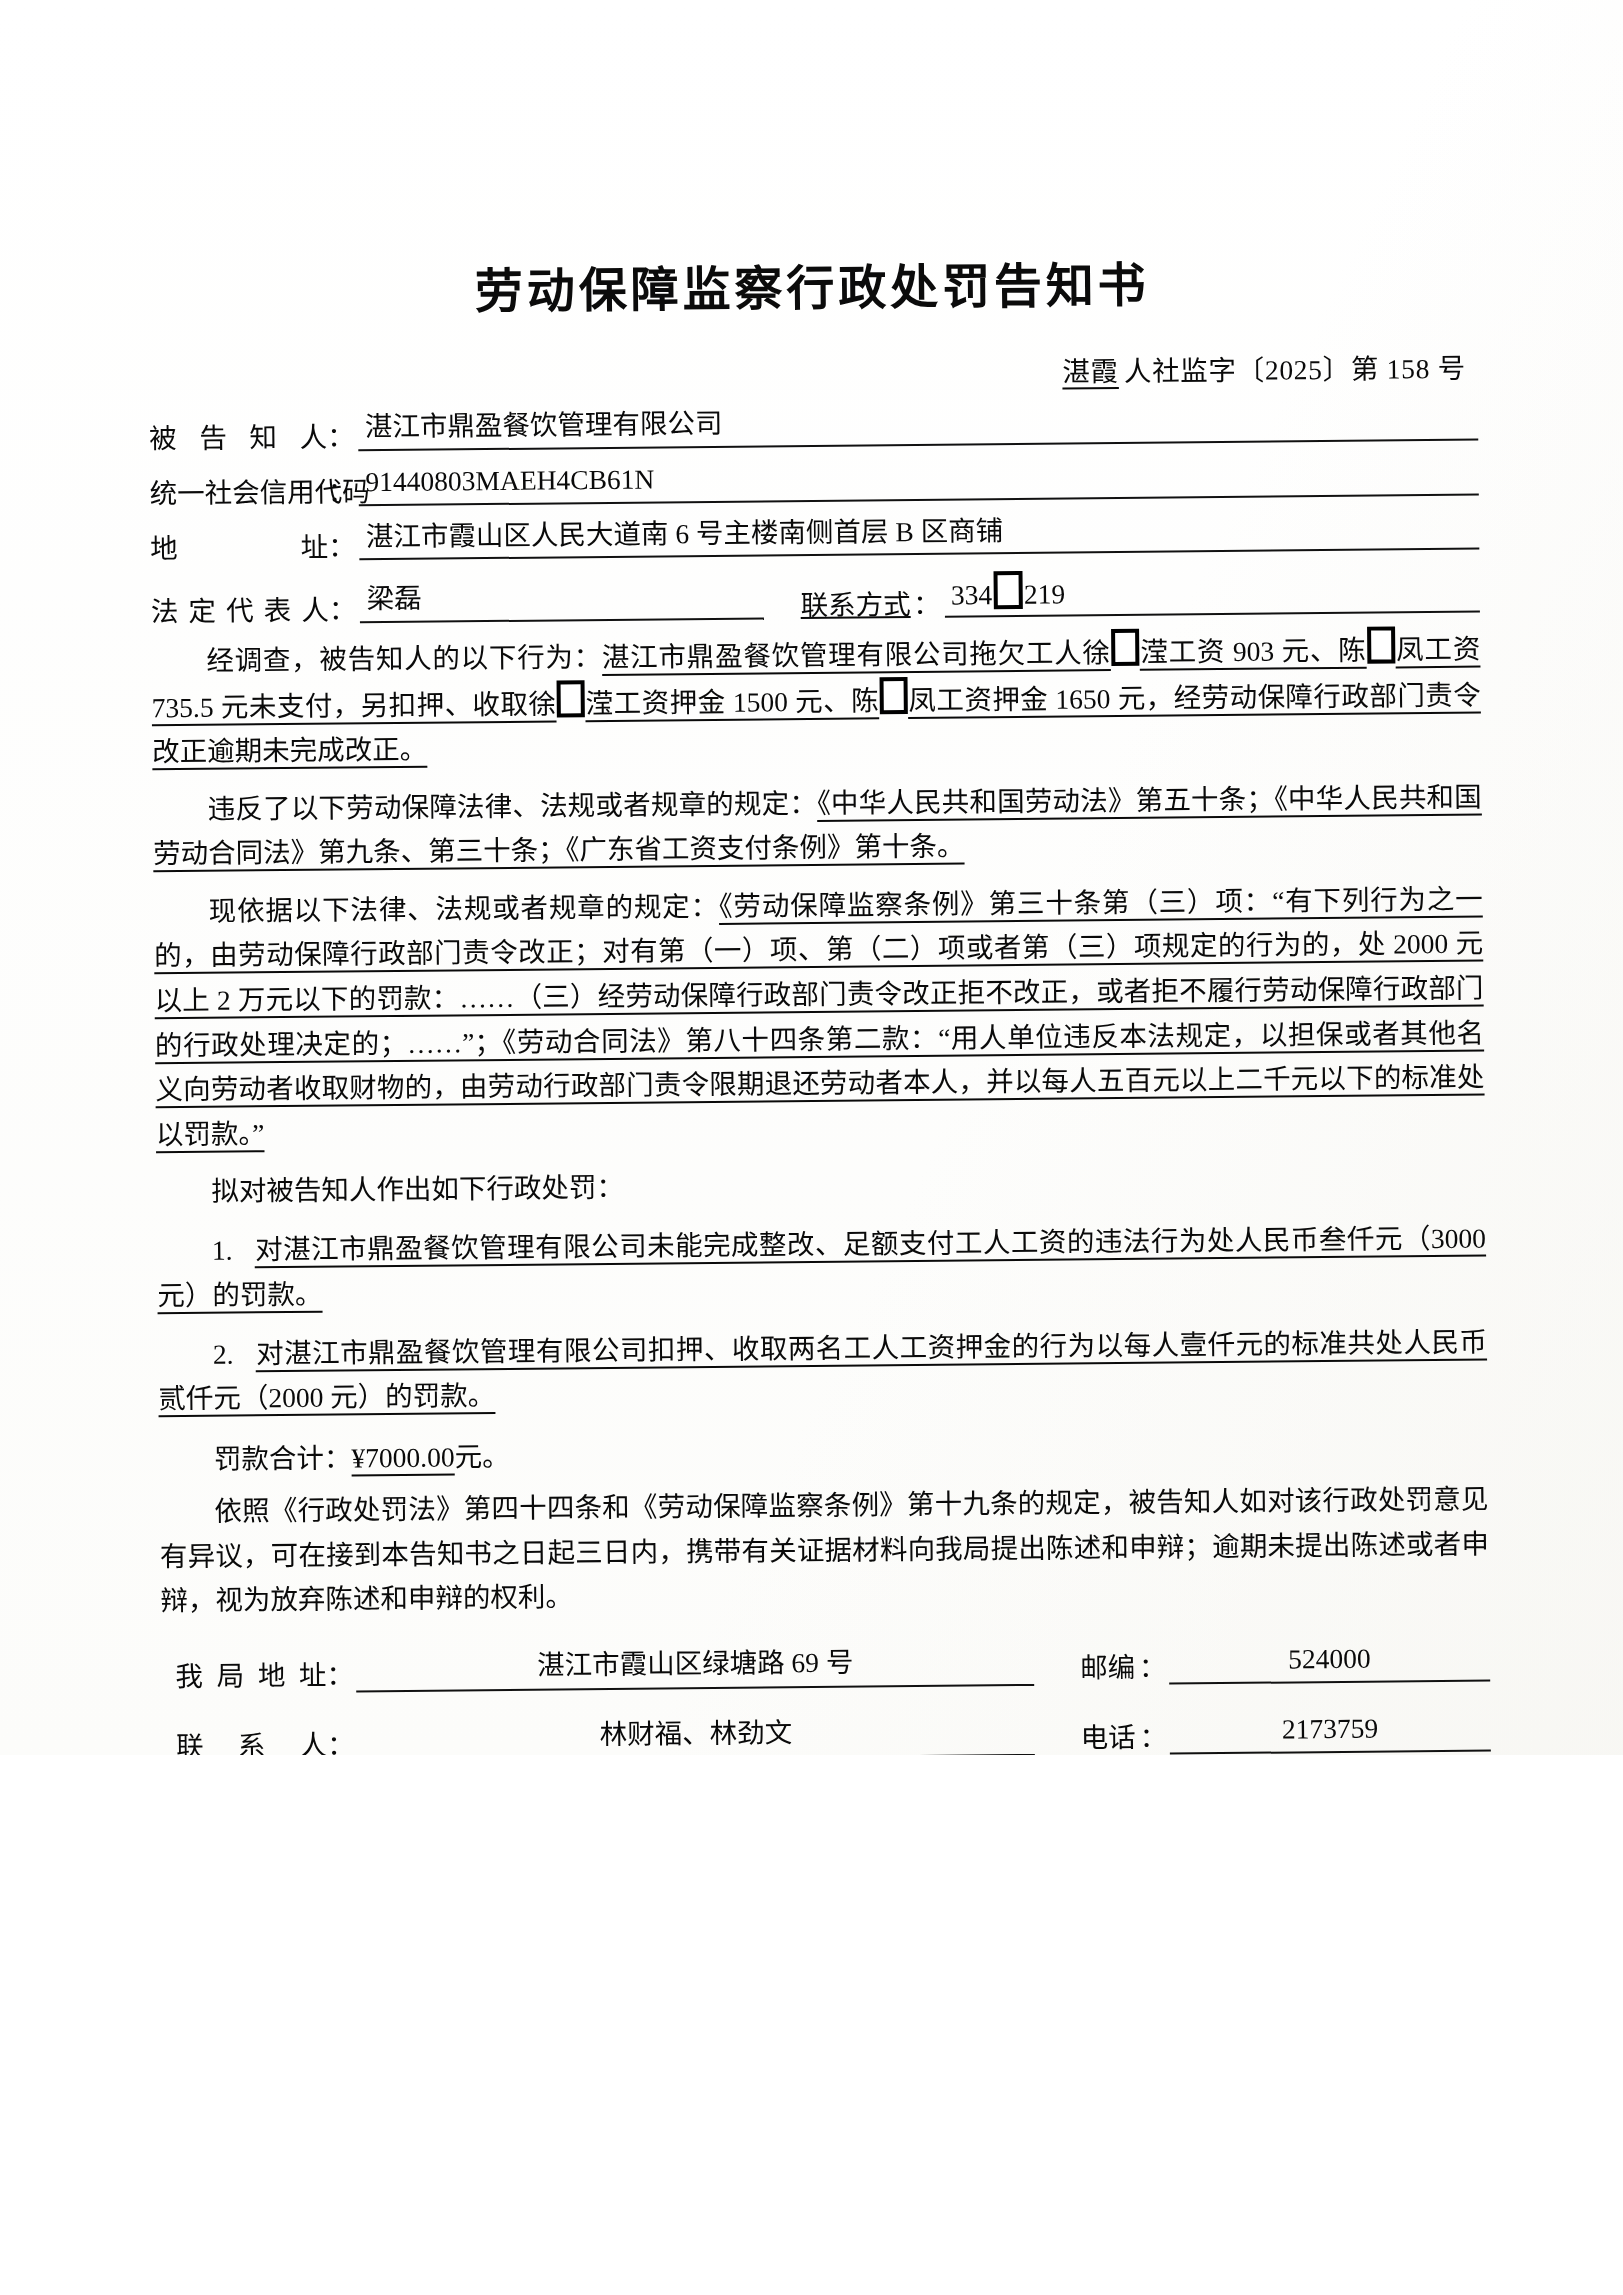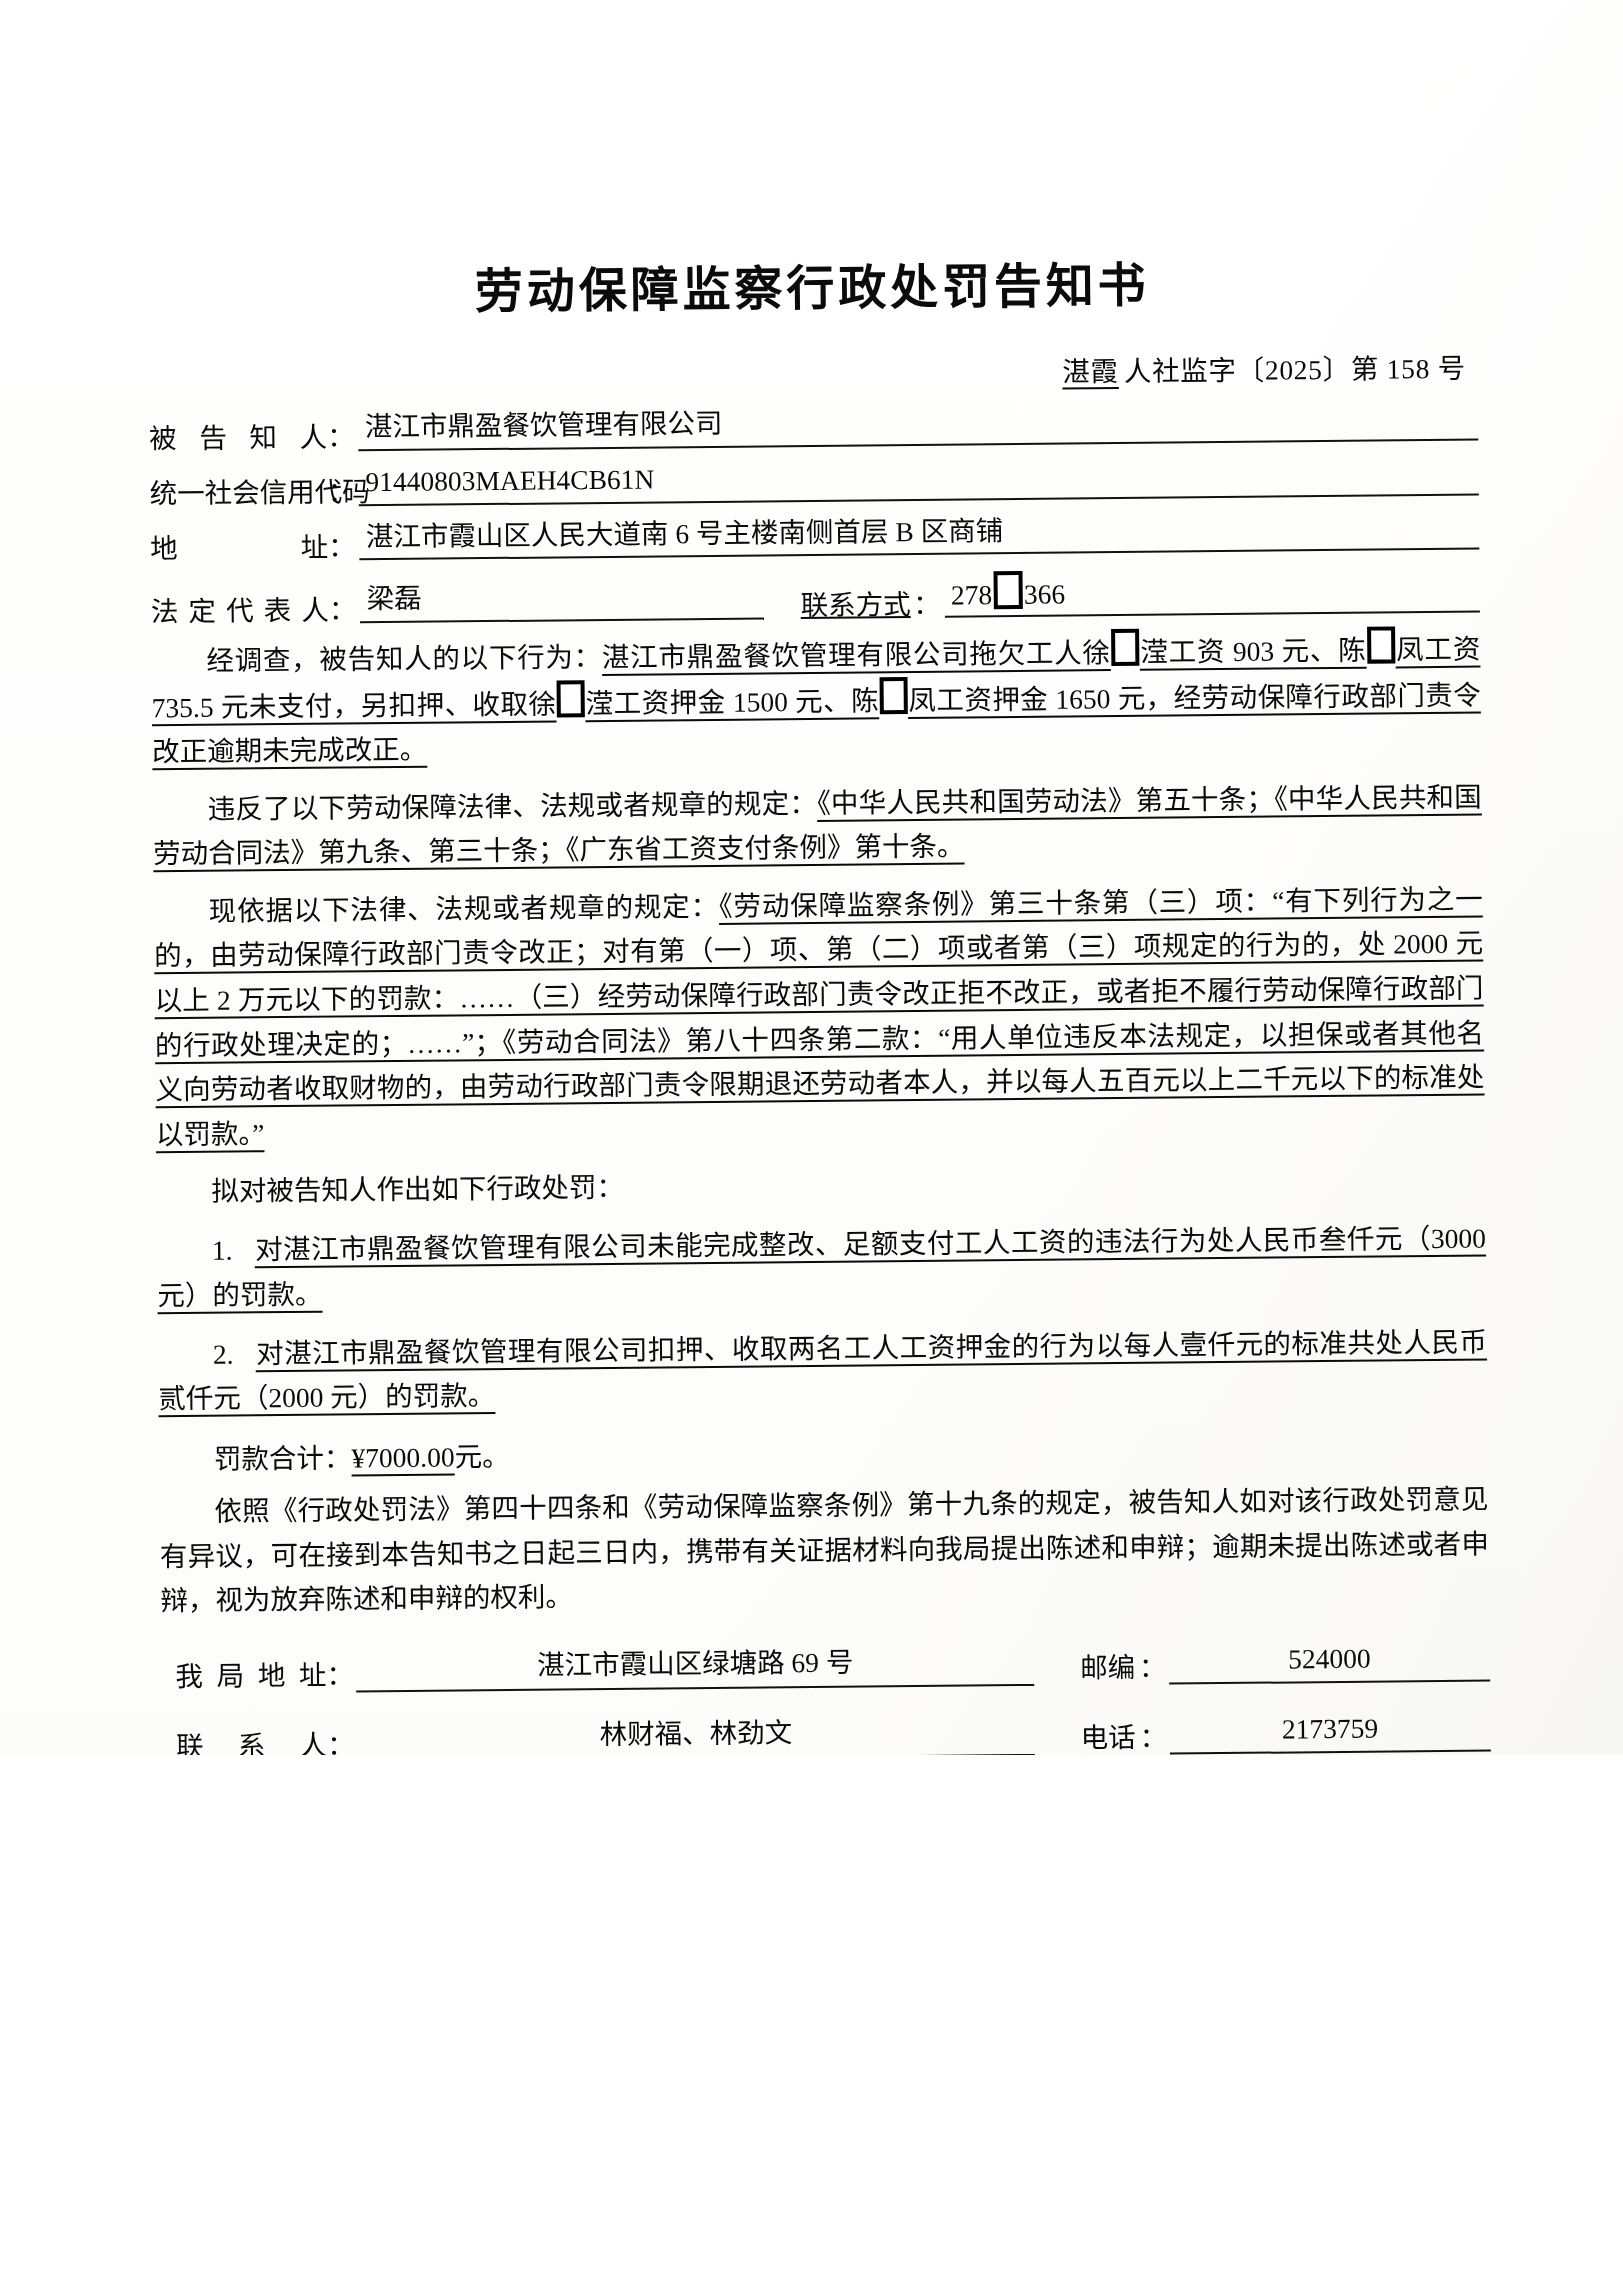--- a/index.html
+++ b/index.html
@@ -263,21 +263,21 @@
         <span class="field-colon">：</span>
         <span class="field-value">湛江市霞山区人民大道南 6 号主楼南侧首层 B 区商铺</span>
       </div>
 
       <div class="field-row">
         <span class="field-label f-lab-w1">法定代表人</span>
         <span class="field-colon">：</span>
         <span class="field-value" style="flex:0 0 393px;">梁磊</span>
         <span class="sub-label">联系方式</span>
         <span class="field-colon">：</span>
-        <span class="field-value" style="flex:1 1 auto;"><span>278</span><span class="redact"></span><span>366</span></span>
+        <span class="field-value" style="flex:1 1 auto;"><span>334</span><span class="redact"></span><span>219</span></span>
       </div>
 
       <p class="para"><span>经调查，被告知人的以下行为：</span><span class="u"><span>湛江市鼎盈餐饮管理有限公司拖欠工人徐</span><span class="redact-sm"></span><span>滢工资 903 元、陈</span><span class="redact-sm"></span><span>凤工资 735.5 元未支付，另扣押、收取徐</span><span class="redact-sm"></span><span>滢工资押金 1500 元、陈</span><span class="redact-sm"></span><span>凤工资押金 1650 元，经劳动保障行政部门责令改正逾期未完成改正。</span></span></p>
 
       <p class="para"><span>违反了以下劳动保障法律、法规或者规章的规定：</span><span class="u">《中华人民共和国劳动法》第五十条；《中华人民共和国劳动合同法》第九条、第三十条；《广东省工资支付条例》第十条。</span></p>
 
       <p class="para"><span>现依据以下法律、法规或者规章的规定：</span><span class="u">《劳动保障监察条例》第三十条第（三）项：“有下列行为之一的，由劳动保障行政部门责令改正；对有第（一）项、第（二）项或者第（三）项规定的行为的，处 2000 元以上 2 万元以下的罚款：……（三）经劳动保障行政部门责令改正拒不改正，或者拒不履行劳动保障行政部门的行政处理决定的；……”；《劳动合同法》第八十四条第二款：“用人单位违反本法规定，以担保或者其他名义向劳动者收取财物的，由劳动行政部门责令限期退还劳动者本人，并以每人五百元以上二千元以下的标准处以罚款。”</span></p>
 
       <p class="para">拟对被告知人作出如下行政处罚：</p>
 

